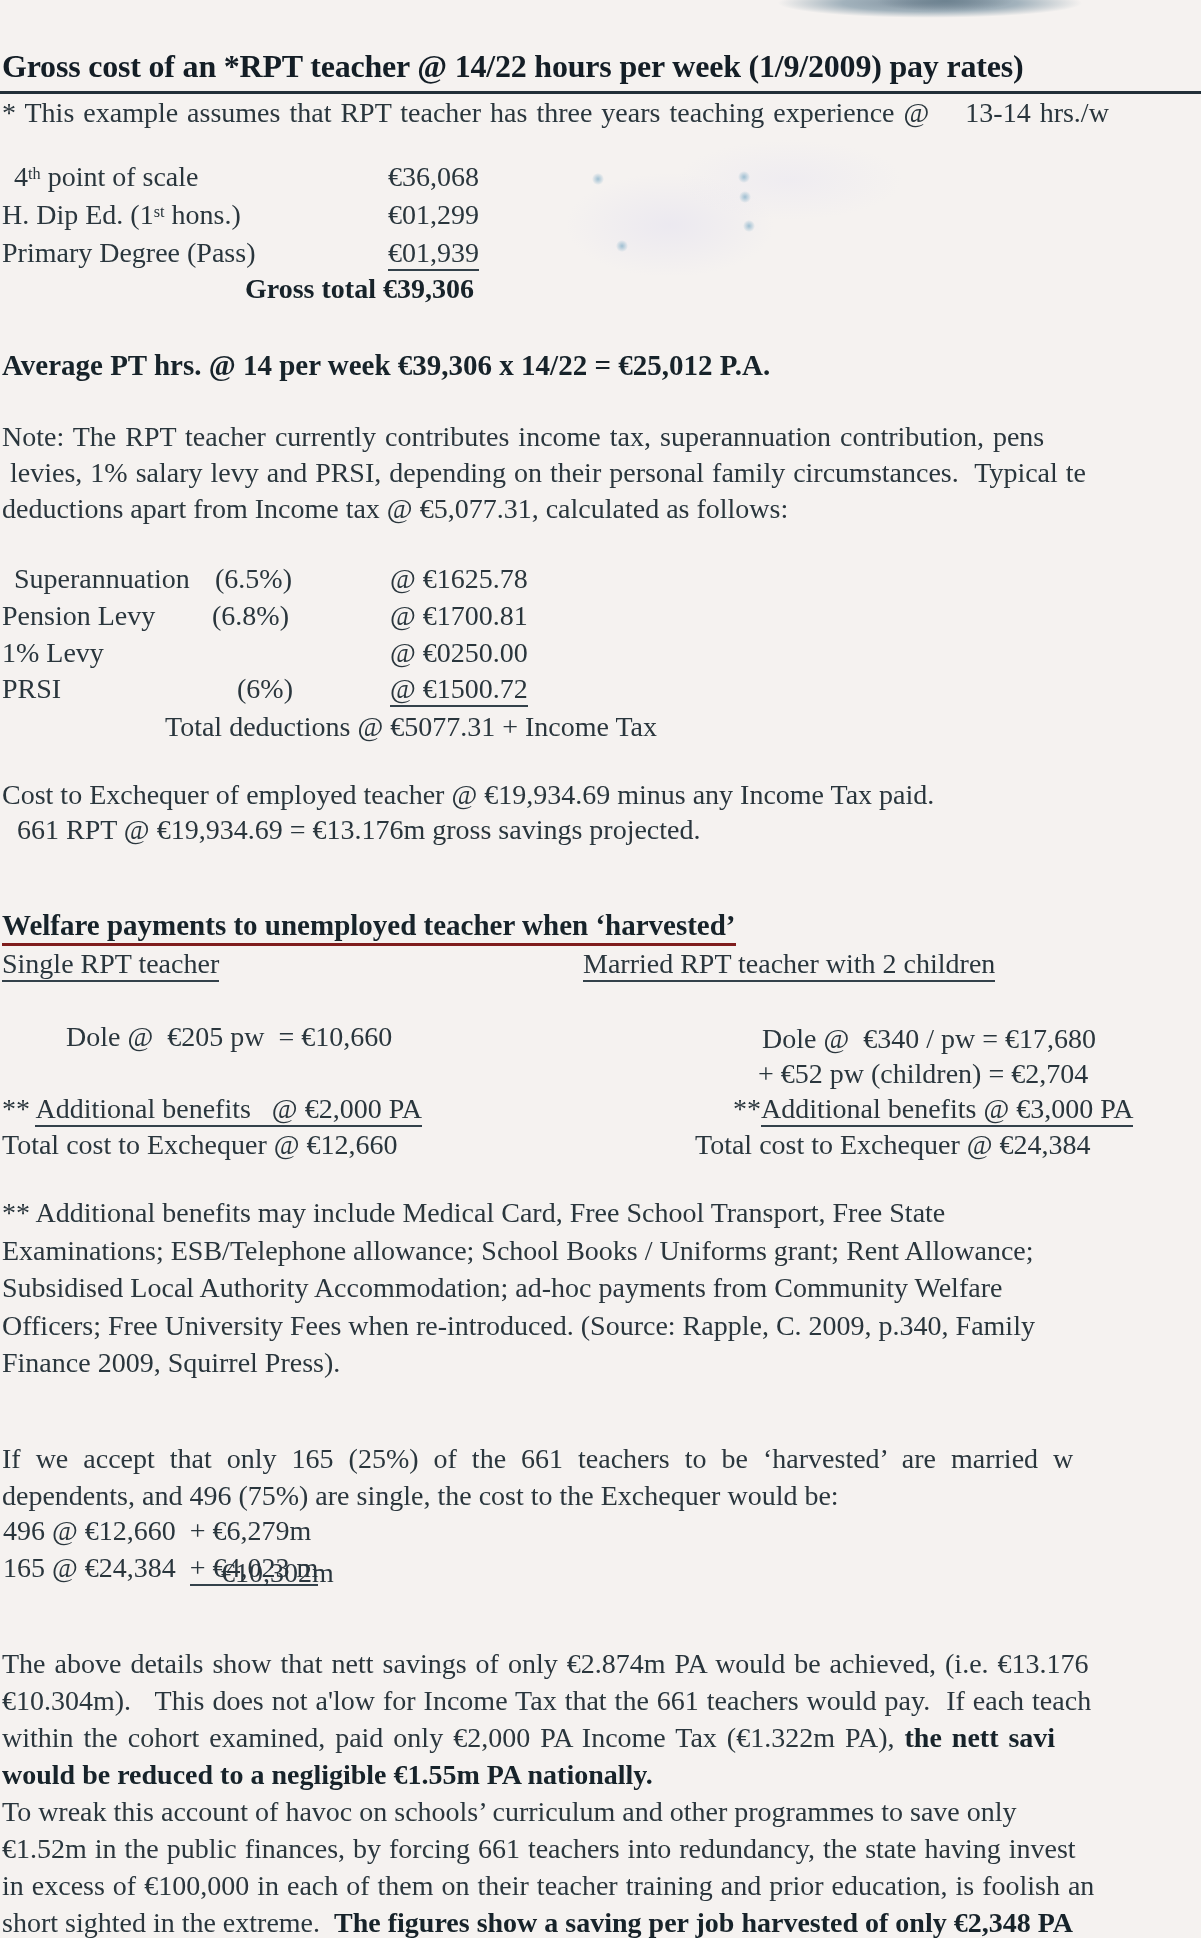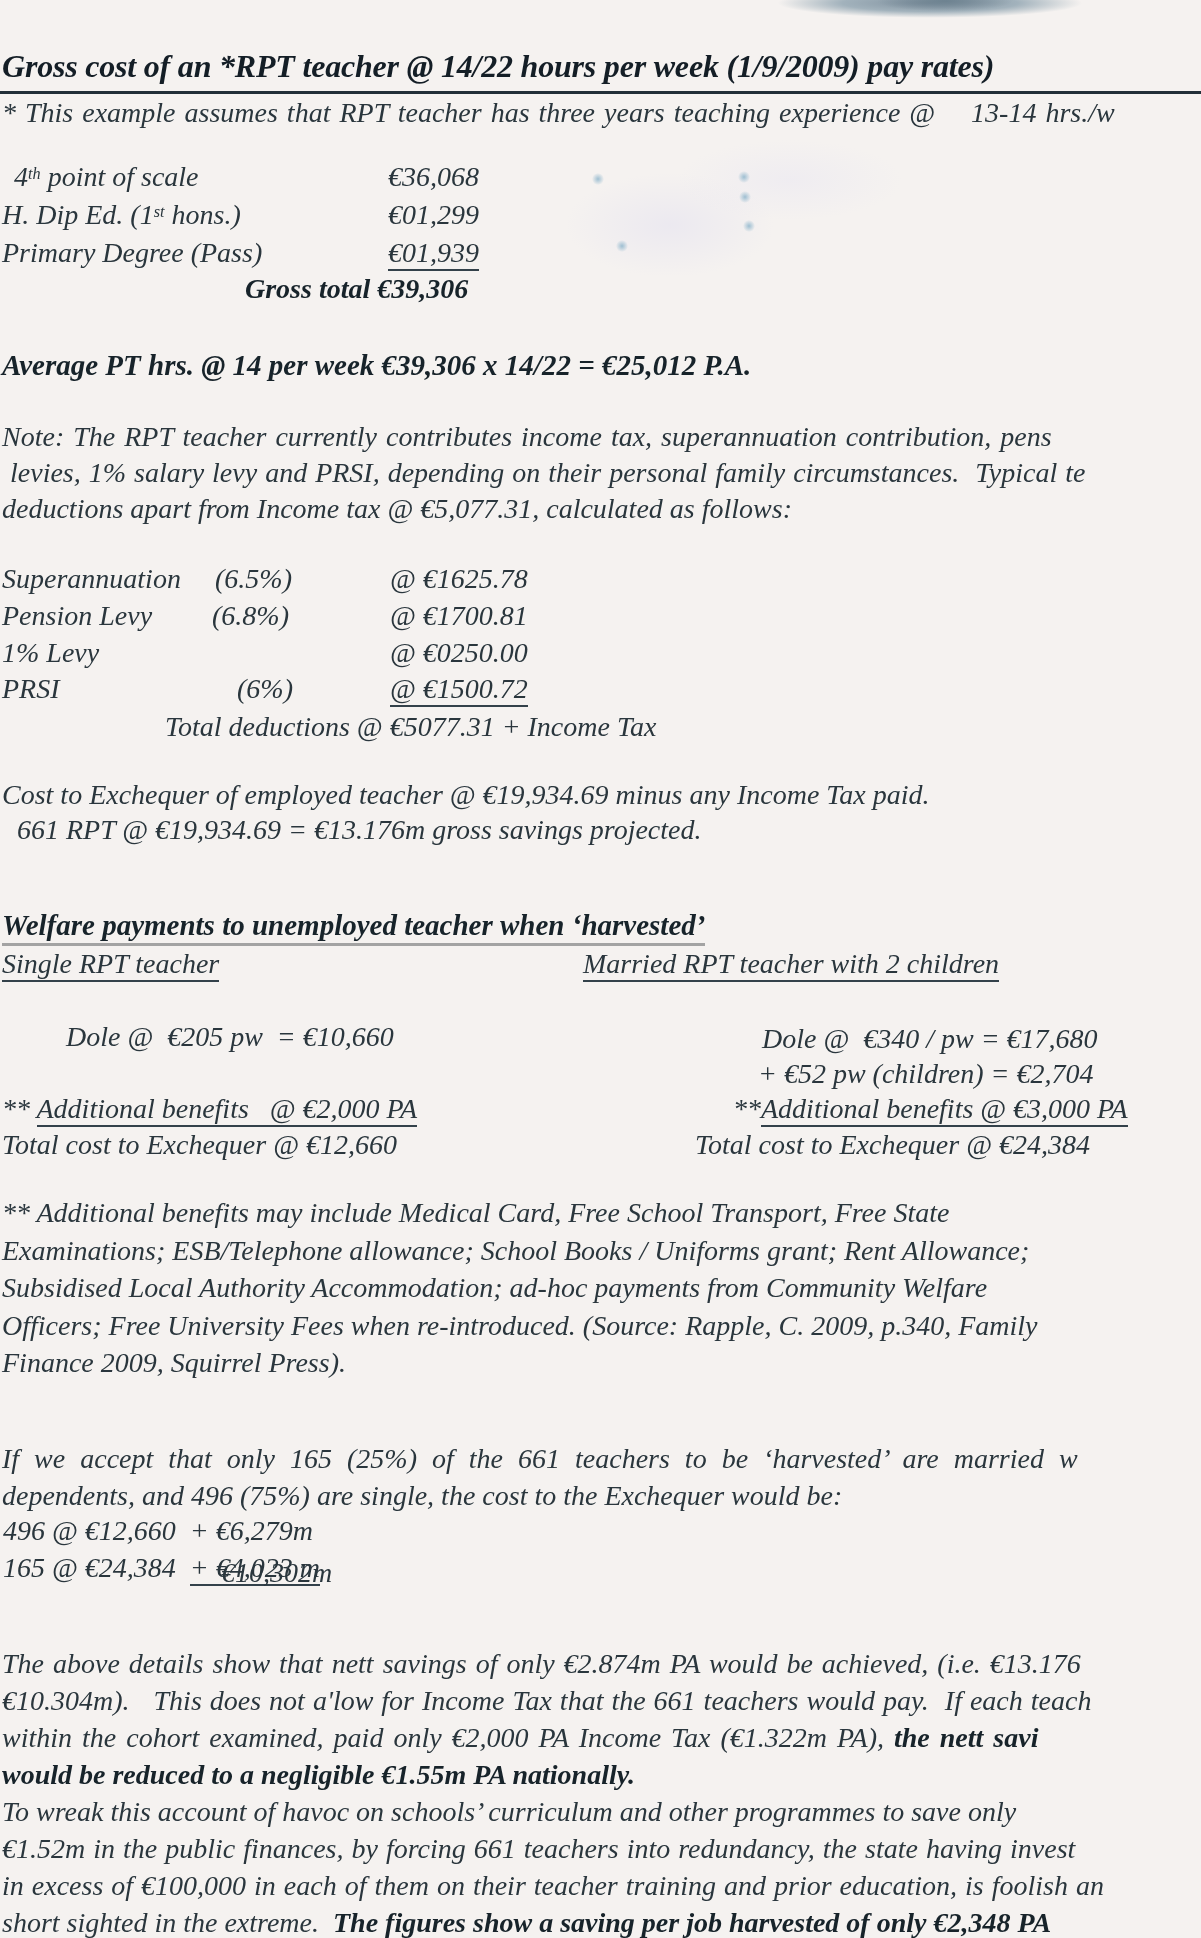--- a/index.html
+++ b/index.html
@@ -9,33 +9,32 @@
     background-color:#f5f2f0;
     overflow:hidden;
     font-family:"Liberation Serif", serif;
   }
   .ln{
     position:absolute;
     white-space:pre;
     font-size:28px;
     line-height:34px;
     color:#2a363d;
-    font-style:italic;
   }
   .title{
     font-size:32px;
     line-height:40px;
     font-weight:bold;
     color:#141e26;
     letter-spacing:-0.2px;
   }
   .hb{ font-weight:bold; font-size:29px; color:#17232a; }
   .b{ font-weight:bold; color:#17232a; }
   .u2{ border-bottom:2px solid #33414a; padding-bottom:1px;margin-top:44px; }
-  .u3{ border-bottom:3px solid #a3a3a3; padding-bottom:2px; }
+  .u3{ border-bottom:3px solid #7f1d1d; padding-bottom:2px; }
   .sup{ font-size:0.58em; position:relative; top:-0.45em; }
   .ws1{ word-spacing:1px; } .ws2{ word-spacing:2px; } .ws3{ word-spacing:3px; } .ws8{ word-spacing:8px; }
   .title-rule{
     position:absolute; left:0; top:91px; width:1201px; height:3px;
     background:#222f38;
   }
   .shadow-top{
     position:absolute; left:735px; top:-16px; width:390px; height:38px;
     background:radial-gradient(ellipse closest-side,#7f909e 0%,#a2b2bc 45%,rgba(245,242,240,0) 78%);
     border-radius:50%;
@@ -87,21 +86,21 @@
   <div class="ln" style="top:236px;left:388px"><span class="u2">€01,939</span></div>
 
   <div class="ln b" style="top:272px;left:245px">Gross total €39,306</div>
 
   <div class="ln hb" style="top:348px;left:2px">Average PT hrs. @ 14 per week €39,306 x 14/22 = €25,012 P.A.</div>
 
   <div class="ln ws2" style="top:420px;left:2px">Note: The RPT teacher currently contributes income tax, superannuation contribution, pens</div>
   <div class="ln ws1" style="top:456px;left:10px">levies, 1% salary levy and PRSI, depending on their personal family circumstances.  Typical te</div>
   <div class="ln" style="top:492px;left:2px">deductions apart from Income tax @ €5,077.31, calculated as follows:</div>
 
-  <div class="ln" style="top:562px;left:2px">Superannuation</div>
+  <div class="ln" style="top:562px;left:14px">Superannuation</div>
   <div class="ln" style="top:562px;left:215px">(6.5%)</div>
   <div class="ln" style="top:562px;left:390px">@ €1625.78</div>
 
   <div class="ln" style="top:599px;left:2px">Pension Levy</div>
   <div class="ln" style="top:599px;left:212px">(6.8%)</div>
   <div class="ln" style="top:599px;left:390px">@ €1700.81</div>
 
   <div class="ln" style="top:636px;left:2px">1% Levy</div>
   <div class="ln" style="top:636px;left:390px">@ €0250.00</div>
 

